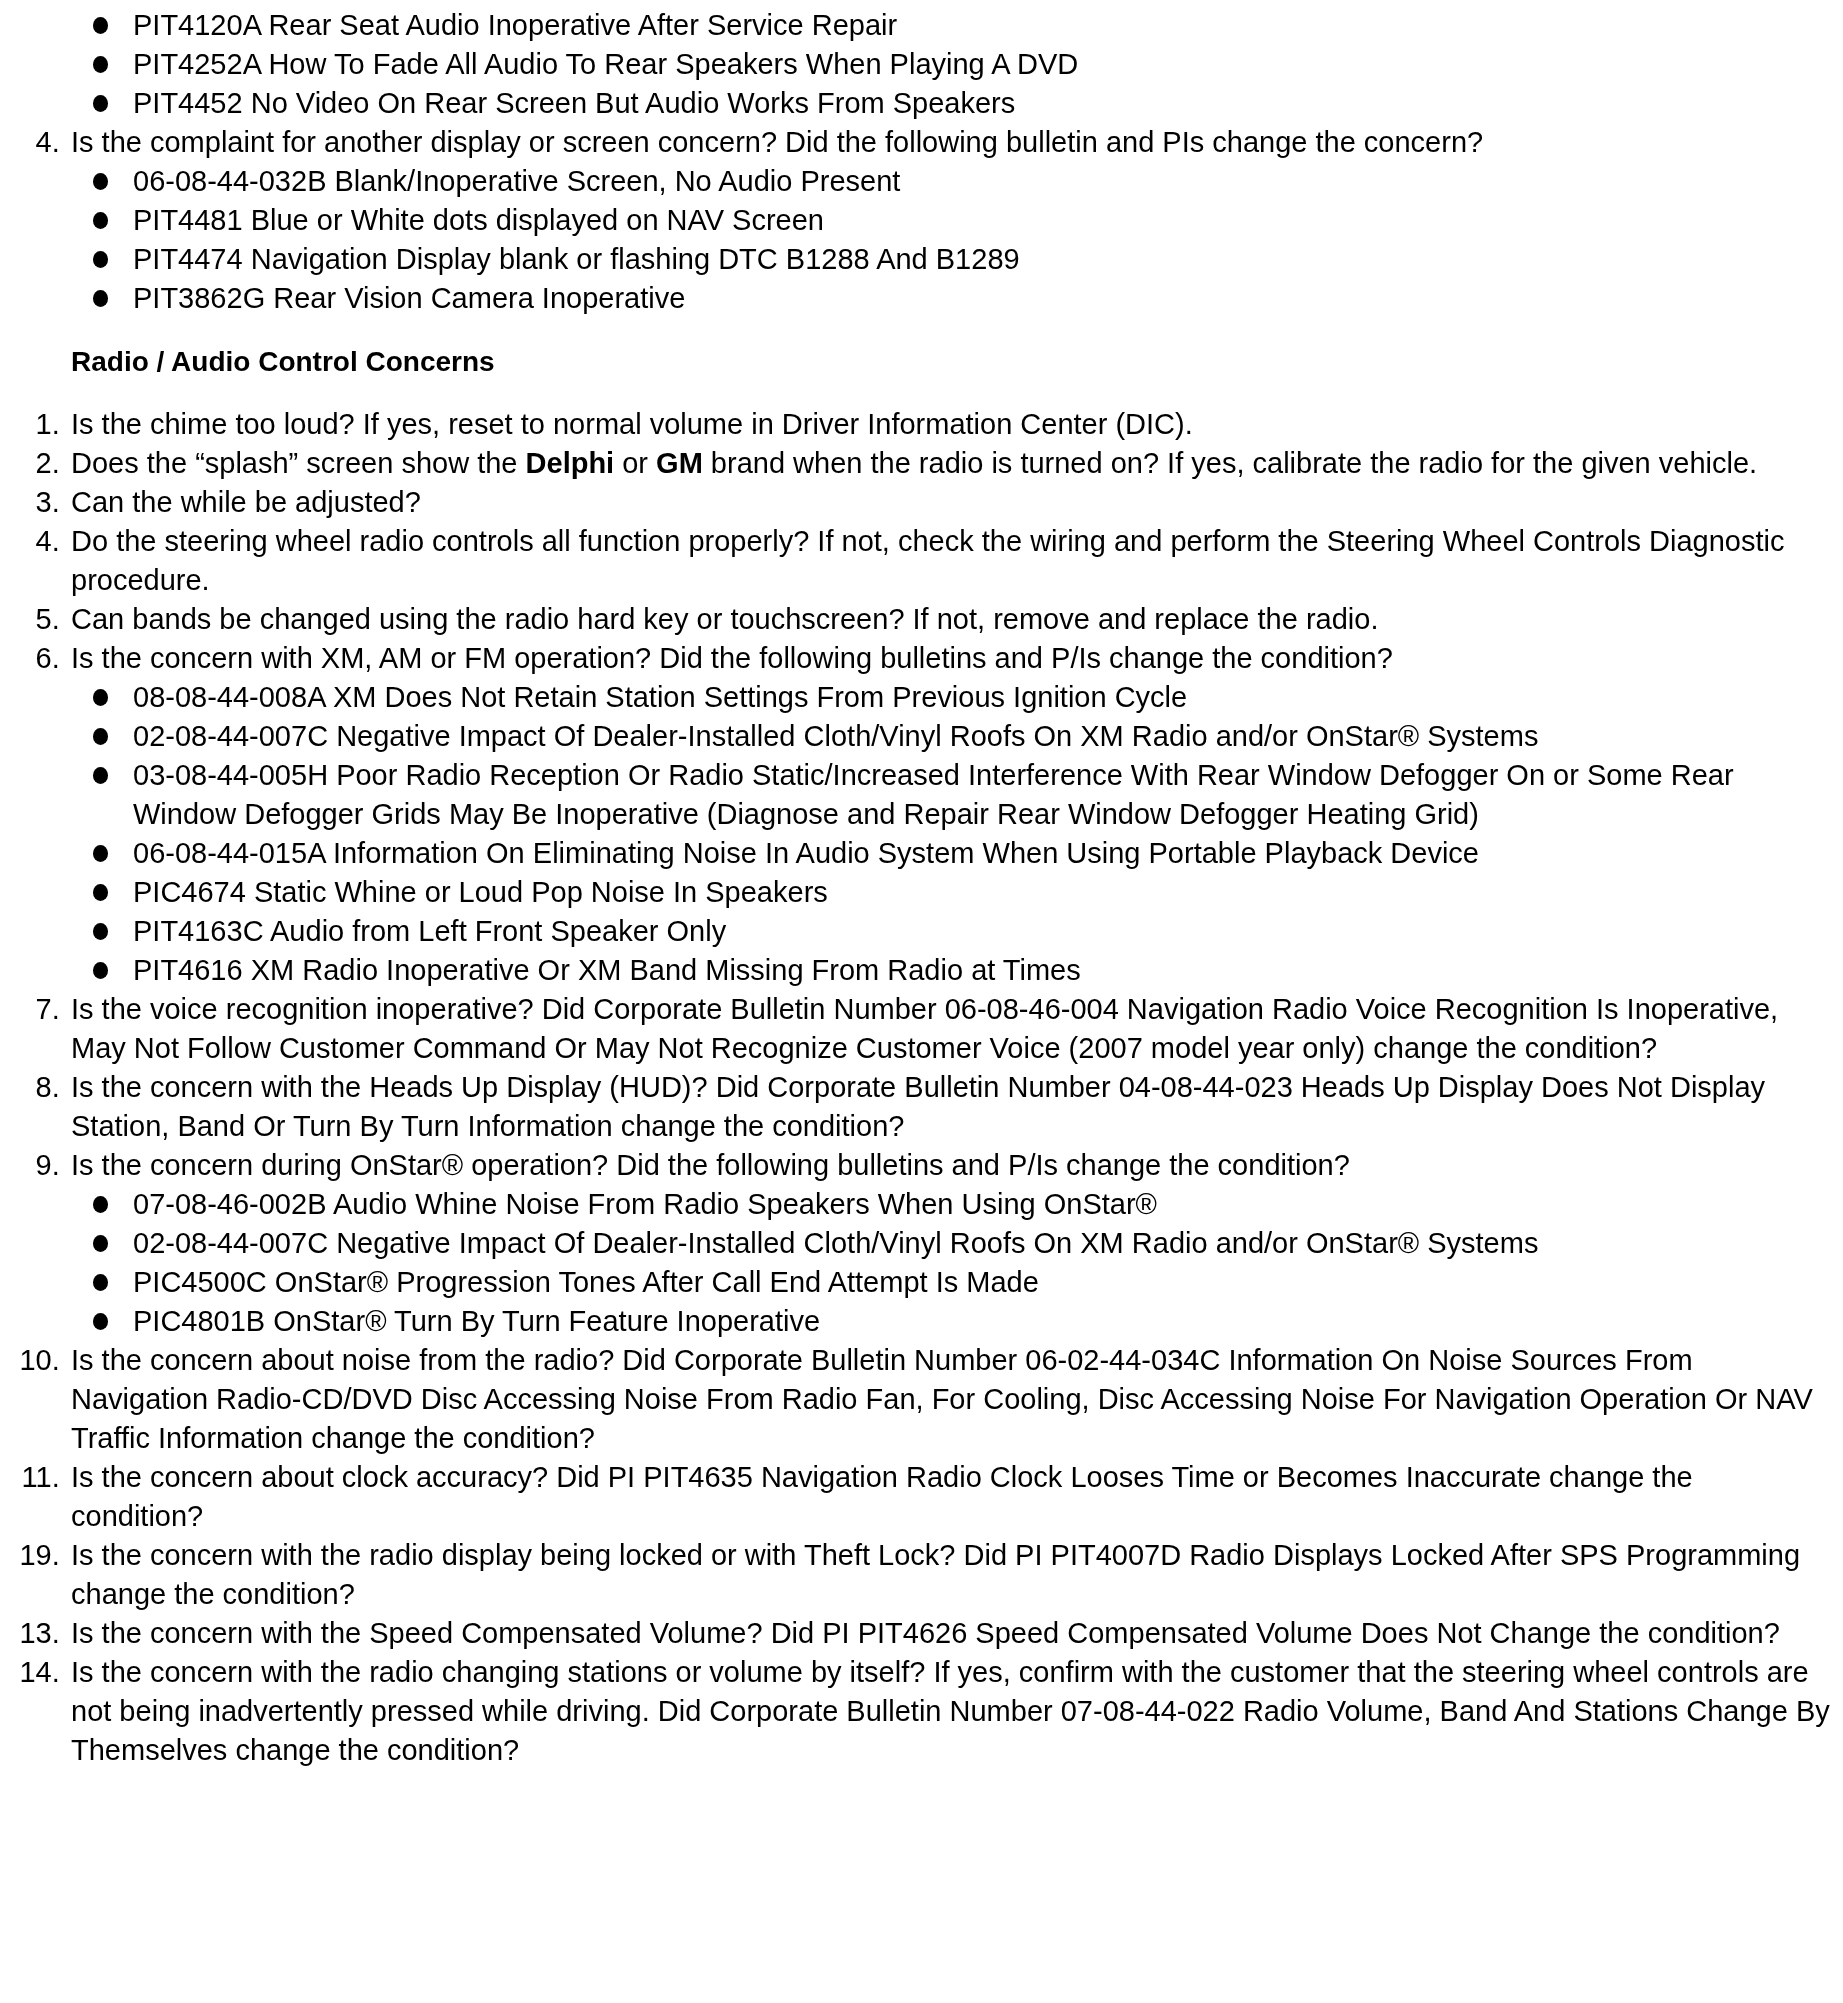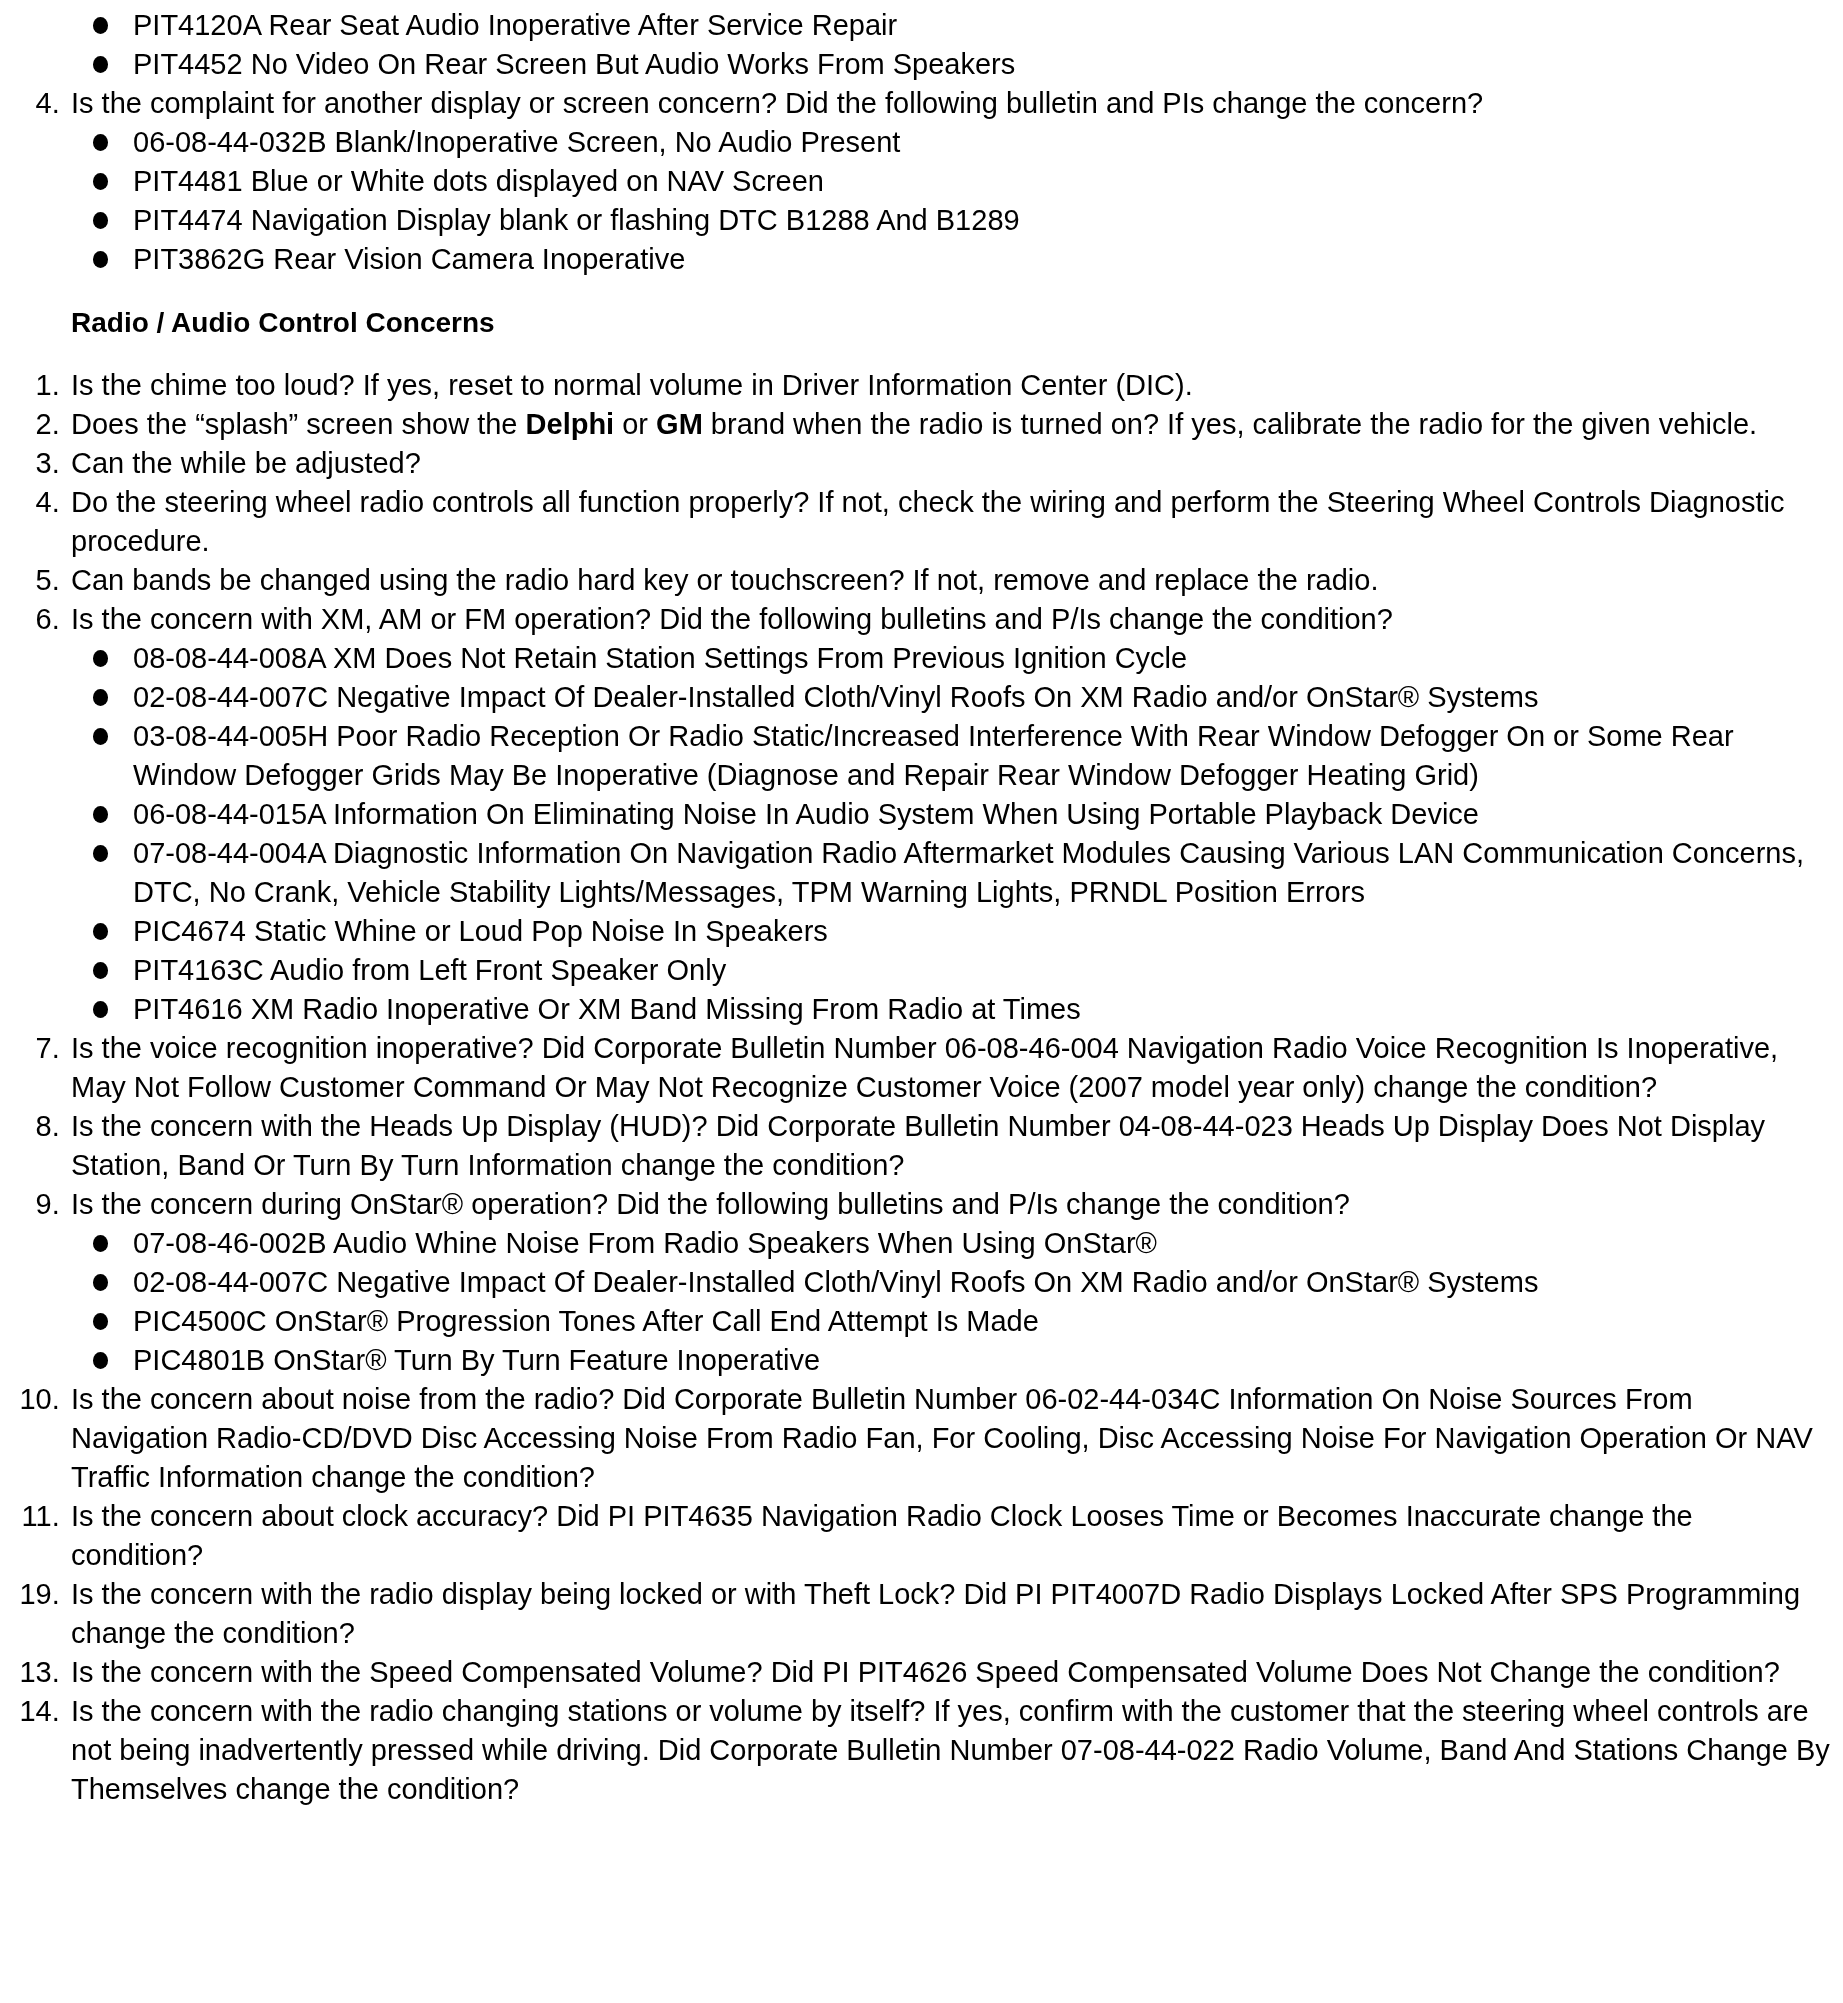--- a/index.html
+++ b/index.html
@@ -55,20 +55,24 @@
 
 <div class="page">
 
   <ul class="bullets">
     <li>
         <span class="dot"></span>
         <span class="bt">PIT4120A Rear Seat Audio Inoperative After Service Repair</span>
       </li>
     <li>
         <span class="dot"></span>
+        <span class="bt">PIT4252A How To Fade All Audio To Rear Speakers When Playing A DVD</span>
+      </li>
+    <li>
+        <span class="dot"></span>
         <span class="bt">PIT4452 No Video On Rear Screen But Audio Works From Speakers</span>
       </li>
   </ul>
 
   <div class="num-item">
     <span class="num">4.</span>
     <span class="txt">Is the complaint for another display or screen concern? Did the following bulletin and PIs change the concern?</span>
   </div>
   <ul class="bullets">
     <li>
@@ -132,24 +136,20 @@
     <li>
         <span class="dot"></span>
         <span class="bt">03-08-44-005H Poor Radio Reception Or Radio Static/Increased Interference With Rear Window Defogger On or Some Rear Window Defogger Grids May Be Inoperative (Diagnose and Repair Rear Window Defogger Heating Grid)</span>
       </li>
     <li>
         <span class="dot"></span>
         <span class="bt">06-08-44-015A Information On Eliminating Noise In Audio System When Using Portable Playback Device</span>
       </li>
     <li>
         <span class="dot"></span>
-        <span class="bt">07-08-44-004A Diagnostic Information On Navigation Radio Aftermarket Modules Causing Various LAN Communication Concerns, DTC, No Crank, Vehicle Stability Lights/Messages, TPM Warning Lights, PRNDL Position Errors</span>
-      </li>
-    <li>
-        <span class="dot"></span>
         <span class="bt">PIC4674 Static Whine or Loud Pop Noise In Speakers</span>
       </li>
     <li>
         <span class="dot"></span>
         <span class="bt">PIT4163C Audio from Left Front Speaker Only</span>
       </li>
     <li>
         <span class="dot"></span>
         <span class="bt">PIT4616 XM Radio Inoperative Or XM Band Missing From Radio at Times</span>
       </li>

